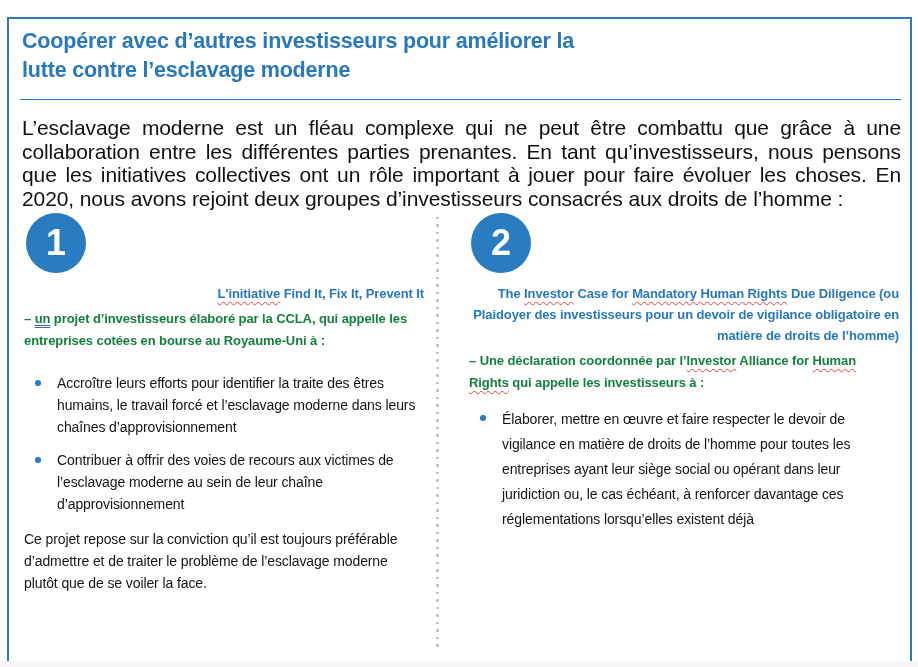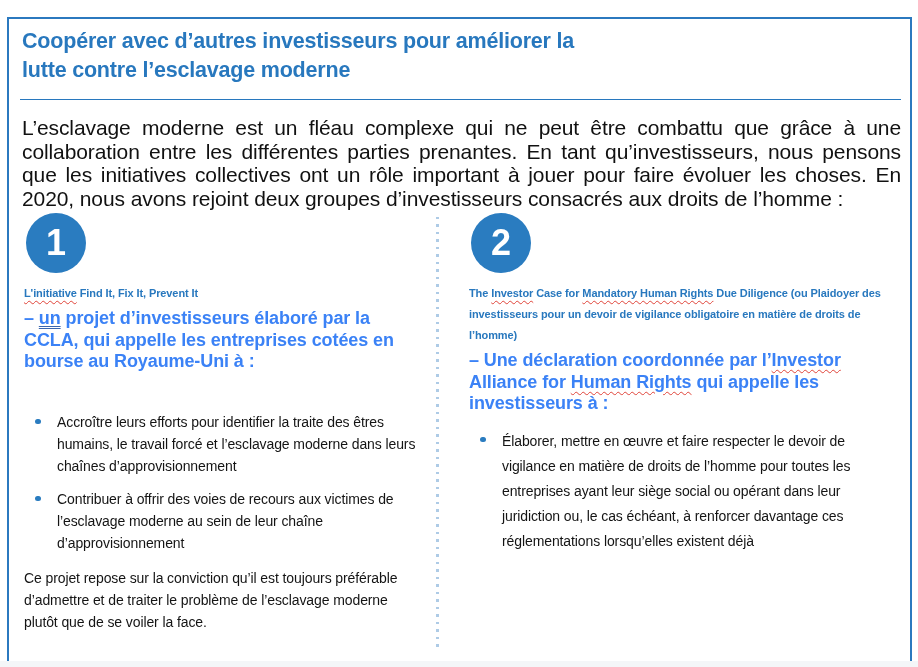--- a/index.html
+++ b/index.html
@@ -50,46 +50,47 @@
 
   .num-circle {
     width: 60px; height: 60px; border-radius: 50%;
     background: #2a7cc0; color: #ffffff;
     display: flex; align-items: center; justify-content: center;
     font-size: 36px; font-weight: 600; margin-left: 2px;
   }
 
   .col-heading {
     margin-top: 10px; color: #2878be;
-    font-size: 11px; font-weight: 700; line-height: 21px;
+    font-size: 13px; font-weight: 700; line-height: 21px;
     letter-spacing: -0.1px;
+    text-align: right;
   }
   .col-left .col-heading { width: 400px; }
 
   .col-sub {
-    margin-top: 4px; font-size: 18px; font-weight: 700;
-    line-height: 21.5px; color: #3b82f6; letter-spacing: -0.1px;
+    margin-top: 4px; font-size: 13px; font-weight: 700;
+    line-height: 21.5px; color: #15803d; letter-spacing: -0.1px;
   }
   .col-left .col-sub { width: 400px; }
 
   .wavy {
     text-decoration: underline;
     text-decoration-style: wavy;
     text-decoration-color: #e0443a;
     text-decoration-thickness: 1px;
     text-underline-offset: 3px;
   }
   .grammar {
     text-decoration: underline double;
     text-decoration-color: #3a66b0;
     text-decoration-thickness: 1px;
     text-underline-offset: 2px;
   }
 
-  .bullets { list-style: none; margin-top: 38px; }
+  .bullets { list-style: none; margin-top: 21px; }
   .col-right .bullets { margin-top: 14px; }
   .bullet {
     position: relative; padding-left: 33px; margin-bottom: 11px;
     font-size: 14px; line-height: 22px; color: #141414; letter-spacing: -0.1px;
   }
   .col-right .bullet { line-height: 25px; }
   .dot {
     position: absolute; left: 11px; top: 8px;
     width: 5.5px; height: 5.5px; border-radius: 50%; background: #2a7cc0;
   }

